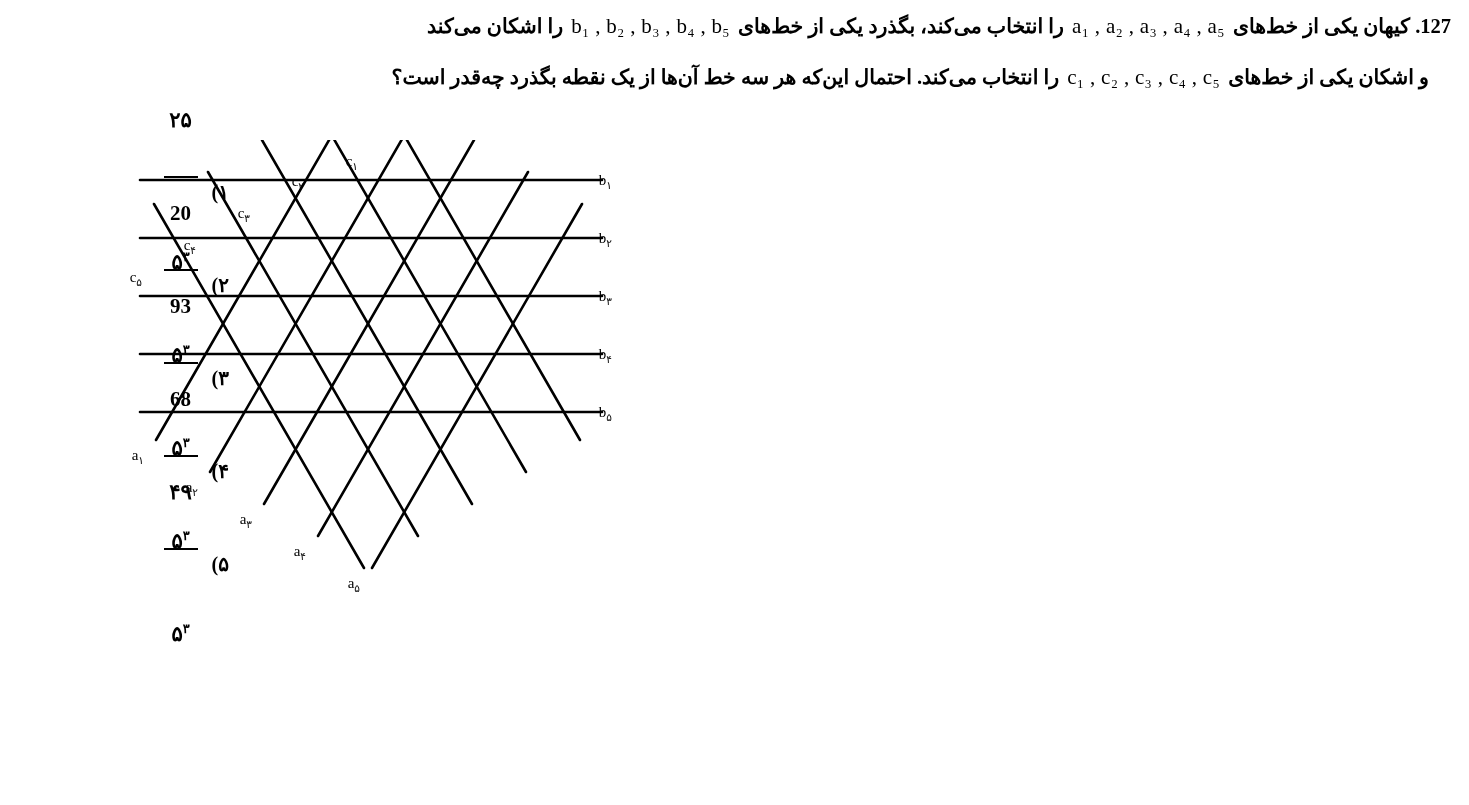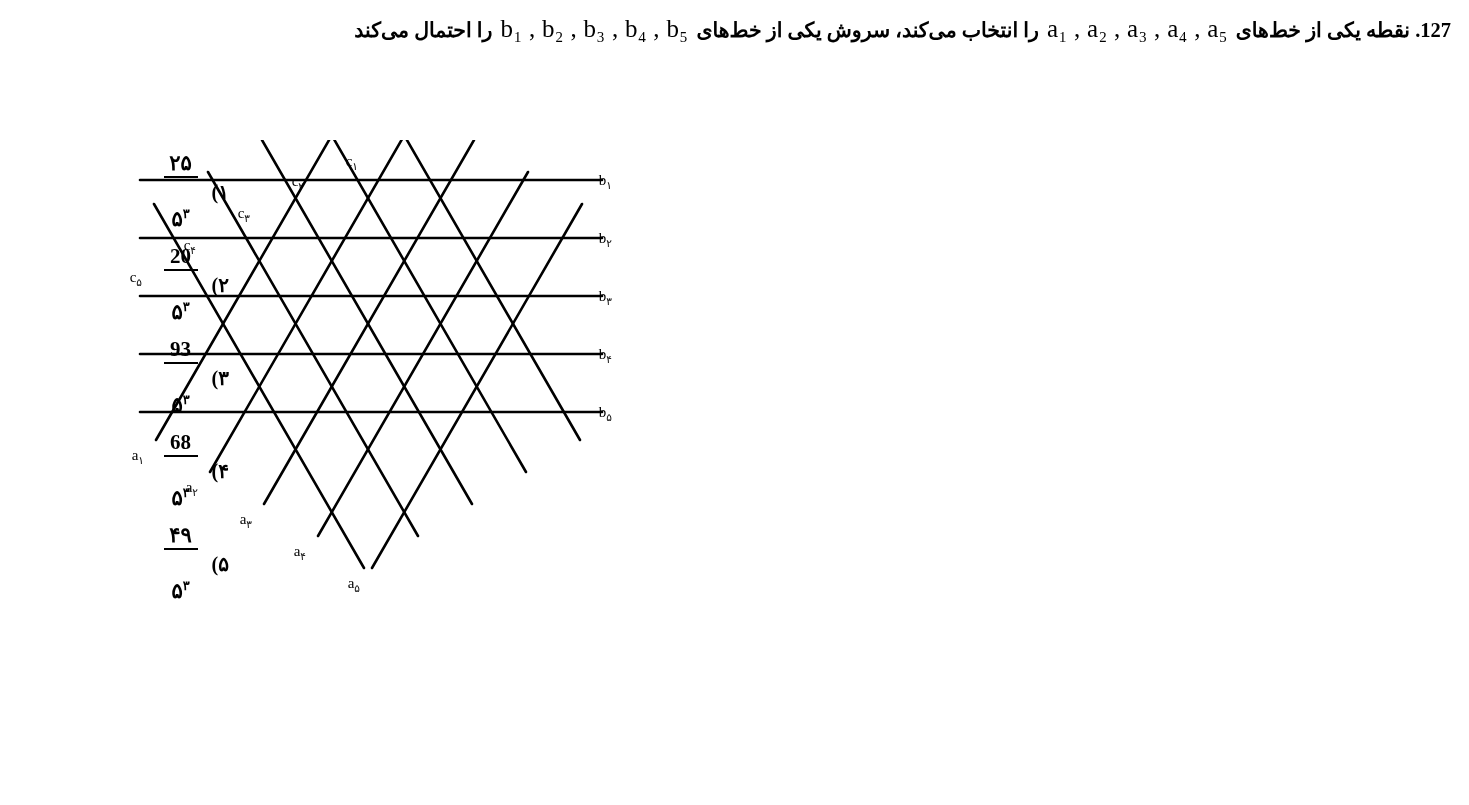--- a/index.html
+++ b/index.html
@@ -35,21 +35,21 @@
   .q-line.second {
     margin-top: 18px;
     padding-right: 22px;
   }
   .ltr-math {
     direction: ltr;
     unicode-bidi: isolate;
     display: inline-block;
     font-family: "Liberation Serif", serif;
     font-weight: normal;
-    font-size: 25px;
+    font-size: 21px;
     letter-spacing: 0.3px;
     padding: 0 3px;
   }
 
   
   #figure {
     position: absolute;
     left: 120px;
     top: 140px;
     width: 680px;
@@ -87,20 +87,21 @@
     margin-left: 14px;
     direction: rtl;
     white-space: nowrap;
   }
   .frac {
     display: inline-flex;
     flex-direction: column;
     align-items: center;
     direction: ltr;
     line-height: 1.08;
+    gap: 43px;
   }
   .frac .num {
     font-size: 21px;
     font-weight: bold;
     padding: 0 4px 1px 4px;
   }
   .frac .bar {
     width: 100%;
     min-width: 34px;
     height: 2px;
@@ -117,25 +118,30 @@
     font-weight: bold;
     vertical-align: super;
   }
 </style>
 </head>
 <body>
 
 <div id="question-block">
   <div class="q-line">
     <span>127.</span>
-    <span>نقطه یکی از خط‌های</span>
+    <span>کیهان یکی از خط‌های</span>
     <span class="ltr-math">a₁ , a₂ , a₃ , a₄ , a₅</span>
-    <span>را انتخاب می‌کند، سروش یکی از خط‌های</span>
+    <span>را انتخاب می‌کند، بگذرد یکی از خط‌های</span>
     <span class="ltr-math">b₁ , b₂ , b₃ , b₄ , b₅</span>
-    <span>را احتمال می‌کند</span>
+    <span>را اشکان می‌کند</span>
+  </div>
+  <div class="q-line second">
+    <span>و اشکان یکی از خط‌های</span>
+    <span class="ltr-math">c₁ , c₂ , c₃ , c₄ , c₅</span>
+    <span>را انتخاب می‌کند. احتمال این‌که هر سه خط آن‌ها از یک نقطه بگذرد چه‌قدر است؟</span>
   </div>
 </div>
 
 <div id="figure">
   <svg width="680" height="610" viewBox="0 0 680 610">
     <g stroke="#000000" stroke-width="2.6" fill="none" stroke-linecap="round">
 
       <line x1="20" y1="40" x2="482" y2="40"></line>
       <line x1="20" y1="98" x2="482" y2="98"></line>
       <line x1="20" y1="156" x2="482" y2="156"></line>

